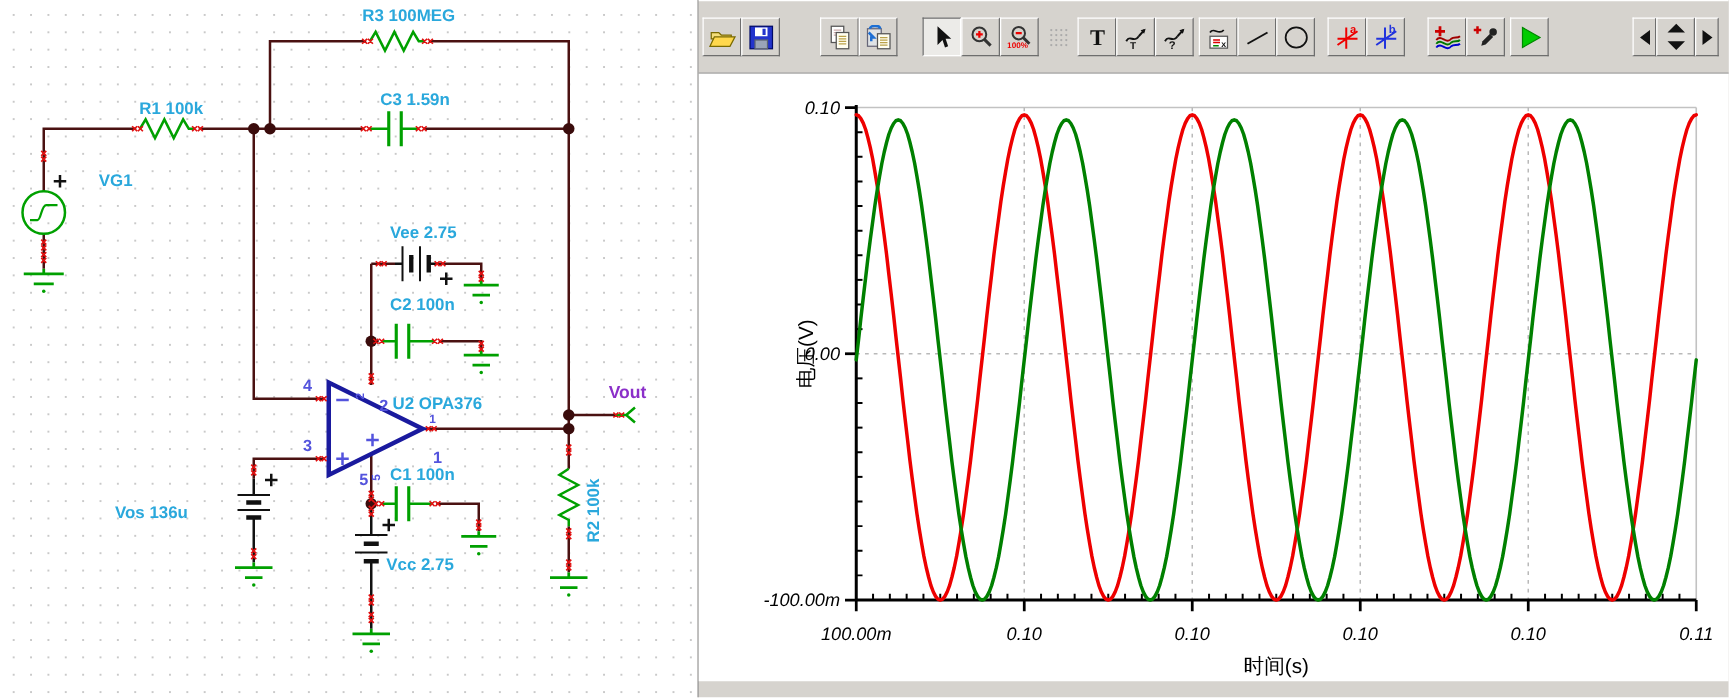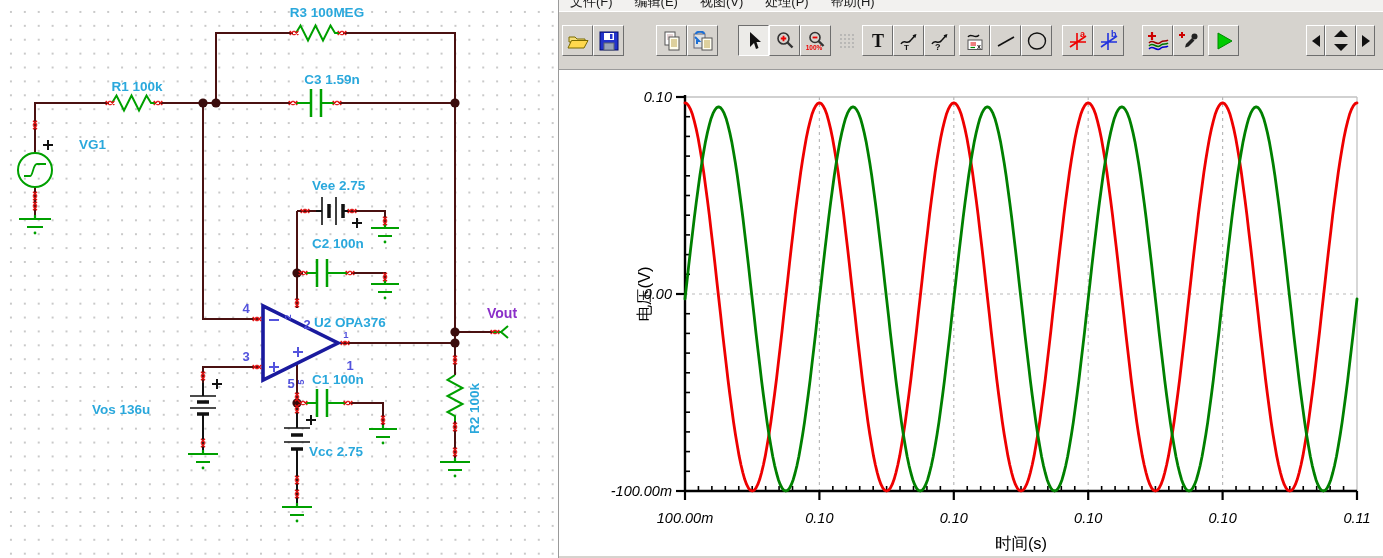--- a/index.html
+++ b/index.html
@@ -214,23 +214,20 @@
       <text class="pinlbl" x="350" y="370" text-anchor="middle">1</text>
       <text class="pinlbl" x="291" y="388" text-anchor="middle">5</text>
       <text class="pinsmall" x="291" y="317" text-anchor="middle" transform="rotate(-90 291 317)">2</text>
       <text class="pinsmall" x="304" y="382" text-anchor="middle" transform="rotate(-90 304 382)">5</text>
       <text class="pinsmall" x="346" y="338" text-anchor="middle">1</text>
     </svg>
   </div>
 
   <div id="scope-panel">
 
-    <div id="menubar">
-      <span>文件(F)</span><span>编辑(E)</span><span>视图(V)</span><span>处理(P)</span><span>帮助(H)</span>
-    </div>
 
     <div id="toolbar">
       <button class="tb" title="">
         <svg width="22" height="20" viewBox="0 0 22 20">
           <path d="M2,6 h6 l2,2 h8 v3 h-16 z" fill="#f4de7a" stroke="#7a6a00" stroke-width="1"></path>
           <path d="M1,17 L4.5,9.5 H21 L17,17 Z" fill="#ffd84d" stroke="#7a6a00" stroke-width="1"></path>
         </svg>
       </button>
       <button class="tb">
         <svg width="20" height="20" viewBox="0 0 20 20">

